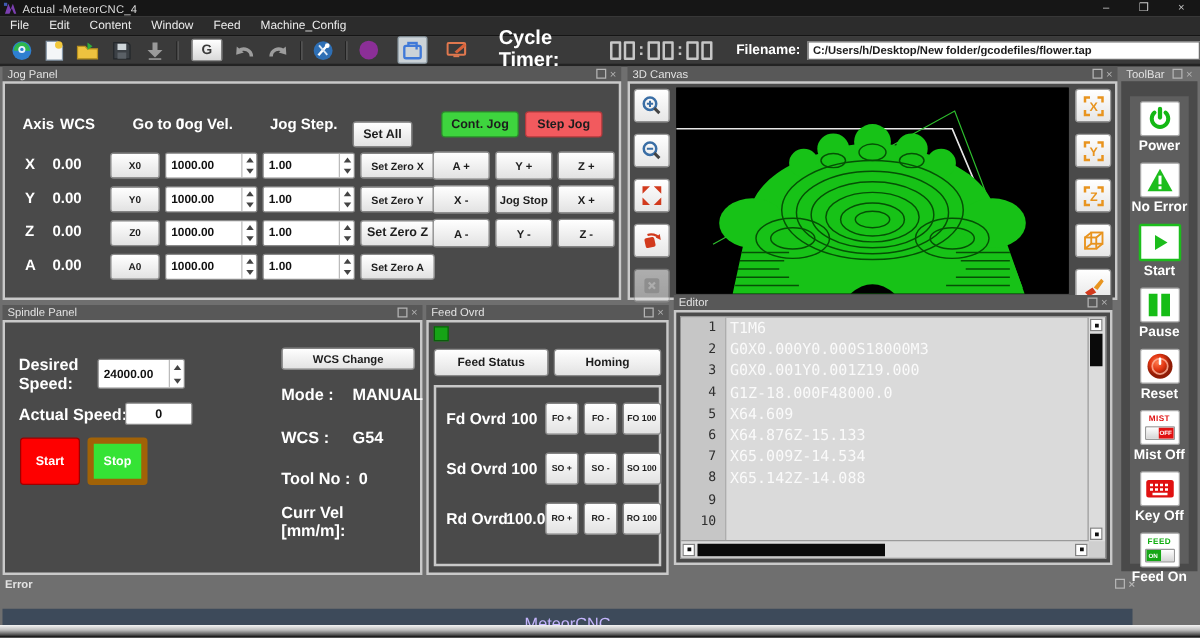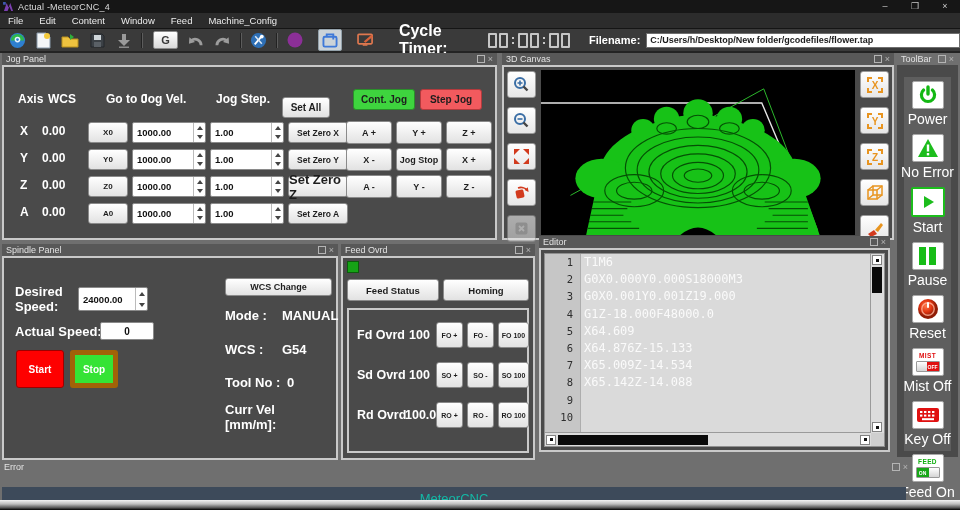--- a/index.html
+++ b/index.html
@@ -46,21 +46,21 @@
   .panel-body{position:absolute;left:0;right:0;top:12px;bottom:0;background:#4a4a4a;
               border:2px solid #c9c9c9;box-sizing:border-box;}
 
   #jog-panel{left:2px;top:53px;width:495px;height:187px;}
   #canvas-panel{left:502px;top:53px;width:392px;height:187px;}
   #right-toolbar{left:897px;top:53px;width:61px;height:404px;}
   #spindle-panel{left:2px;top:244px;width:336px;height:216px;}
   #feed-panel{left:341px;top:244px;width:194px;height:216px;}
   #editor-panel{left:539px;top:236px;width:351px;height:216px;}
   #error-panel{left:0;top:461px;width:912px;height:39px;}
-  #error-panel .panel-hdr{background:transparent;}
+  #error-panel .panel-hdr{background:transparent;font-weight:bold;}
   #error-panel .panel-body{background:transparent;border:none;}
 
   .btn{background:linear-gradient(#ffffff,#e2e2e2);border:1px solid #8a8a8a;border-radius:3px;
        color:#1d1d1d;font-weight:bold;display:flex;align-items:center;justify-content:center;
        box-sizing:border-box;position:absolute;font-family:"Liberation Sans",sans-serif;}
 
   
   .jh{position:absolute;color:#fff;font-weight:bold;font-size:12px;top:25px;}
   .jog-row-label{position:absolute;color:#fff;font-weight:bold;font-size:12px;}
   .spin{position:absolute;height:21px;background:#fff;border:1px solid #8a8a8a;border-radius:2px;
@@ -77,21 +77,21 @@
   .cv-btn{width:27px;height:25px;background:linear-gradient(#ffffff,#e6e6e6);border:1px solid #9a9a9a;
           border-radius:3px;display:flex;align-items:center;justify-content:center;}
   .cv-btn.dis{opacity:.55;}
   .cv-screen{position:absolute;left:37px;right:37px;top:3px;bottom:3px;background:#000;}
 
   
   .rtb-strip{position:absolute;left:7px;right:7px;top:12px;bottom:6px;background:#5e5e5e;}
   .rtb-items{position:absolute;left:0;right:0;top:16px;display:flex;flex-direction:column;align-items:center;}
   .rtb-ic{width:30px;height:26px;background:#fff;border:1px solid #a8a8a8;border-radius:2px;
           display:flex;flex-direction:column;align-items:center;justify-content:center;}
-  .rtb-lbl{color:#fff;font-weight:normal;font-size:14px;margin:2px 0 7px 0;}
+  .rtb-lbl{color:#fff;font-weight:bold;font-size:11px;margin:2px 0 7px 0;}
   .pause-bars{display:flex;gap:3px;}
   .pause-bars i{width:7px;height:18px;background:#17bd17;display:block;}
   .badge-red{color:#e01111;font-weight:bold;font-size:6.5px;letter-spacing:.4px;line-height:8px;}
   .badge-green{color:#0fae0f;font-weight:bold;font-size:6.5px;letter-spacing:.4px;line-height:8px;}
   .toggle{width:22px;height:9px;border:1px solid #999;border-radius:1px;display:flex;overflow:hidden;margin-top:1px;}
   .toggle .knob{flex:1;background:linear-gradient(#fff,#d5d5d5);}
   .toggle .lab{flex:1.2;color:#fff;font-size:5px;font-weight:bold;display:flex;align-items:center;justify-content:center;}
   .lab-red{background:#e01111;}
   .lab-green{background:#17a617;}
 
@@ -120,21 +120,21 @@
   .vscroll{position:absolute;right:0;top:0;bottom:13px;width:13px;background:#dcdcdc;border-left:1px solid #9a9a9a;}
   .hscroll{position:absolute;left:0;right:13px;bottom:0;height:13px;background:#dcdcdc;border-top:1px solid #9a9a9a;display:flex;align-items:center;}
   .sb-btn{width:10px;height:10px;background:#fff;border:1px solid #828282;display:flex;align-items:center;justify-content:center;box-sizing:border-box;}
   .sb-btn .sq{width:3px;height:3px;background:#111;}
   .v-thumb{position:absolute;left:1px;top:13px;width:10px;height:26px;background:#0a0a0a;}
   .h-thumb{height:10px;width:150px;background:#0a0a0a;margin-left:2px;}
   .sb-corner{position:absolute;right:0;bottom:0;width:13px;height:13px;background:#cfcfcf;}
 
   
   .banner{position:absolute;left:2px;right:6px;top:14px;height:22px;background:#3d4a5a;
-          display:flex;align-items:center;justify-content:center;color:#14b8a6;font-size:13px;}
+          display:flex;align-items:center;justify-content:center;color:#c4b5fd;font-size:13px;}
   .banner-caret{position:absolute;right:5px;bottom:4px;width:0;height:0;
                 border-left:4px solid transparent;border-right:4px solid transparent;border-top:5px solid #c3c3c3;}
   #statusbar{position:absolute;left:0;top:500px;width:960px;height:10px;
              background:linear-gradient(#f4f4f4 0%,#bdbdbd 40%,#5c5c5c 75%,#000 100%);}
 </style>
 </head>
 <body>
 
 <div class="titlebar">
   <svg width="11" height="10" style="margin-left:3px" viewBox="0 0 12 11">
@@ -348,21 +348,21 @@
         <input value="1.00" style="">
         <span class="arrows">
           <i>
             <span class="tri-up"></span>
           </i>
           <i>
             <span class="tri-dn"></span>
           </i>
         </span>
       </div>
-    <div class="btn" style="left:284px;top:109px;width:60px;height:21px;font-size:13px">Set Zero Z</div>
+    <div class="btn" style="left:284px;top:109px;width:60px;height:21px;font-size:10px">Set Zero Z</div>
 
     <span class="jog-row-label" style="left:16px;top:138px">A</span>
     <span class="jog-row-label" style="left:38px;top:138px">0.00</span>
     <div class="btn" style="left:84px;top:136px;width:40px;height:21px;font-size:8px">A0</div>
     <div class="spin" style="left:128px;top:136px;width:74px">
         <input value="1000.00" style="">
         <span class="arrows">
           <i>
             <span class="tri-up"></span>
           </i>

